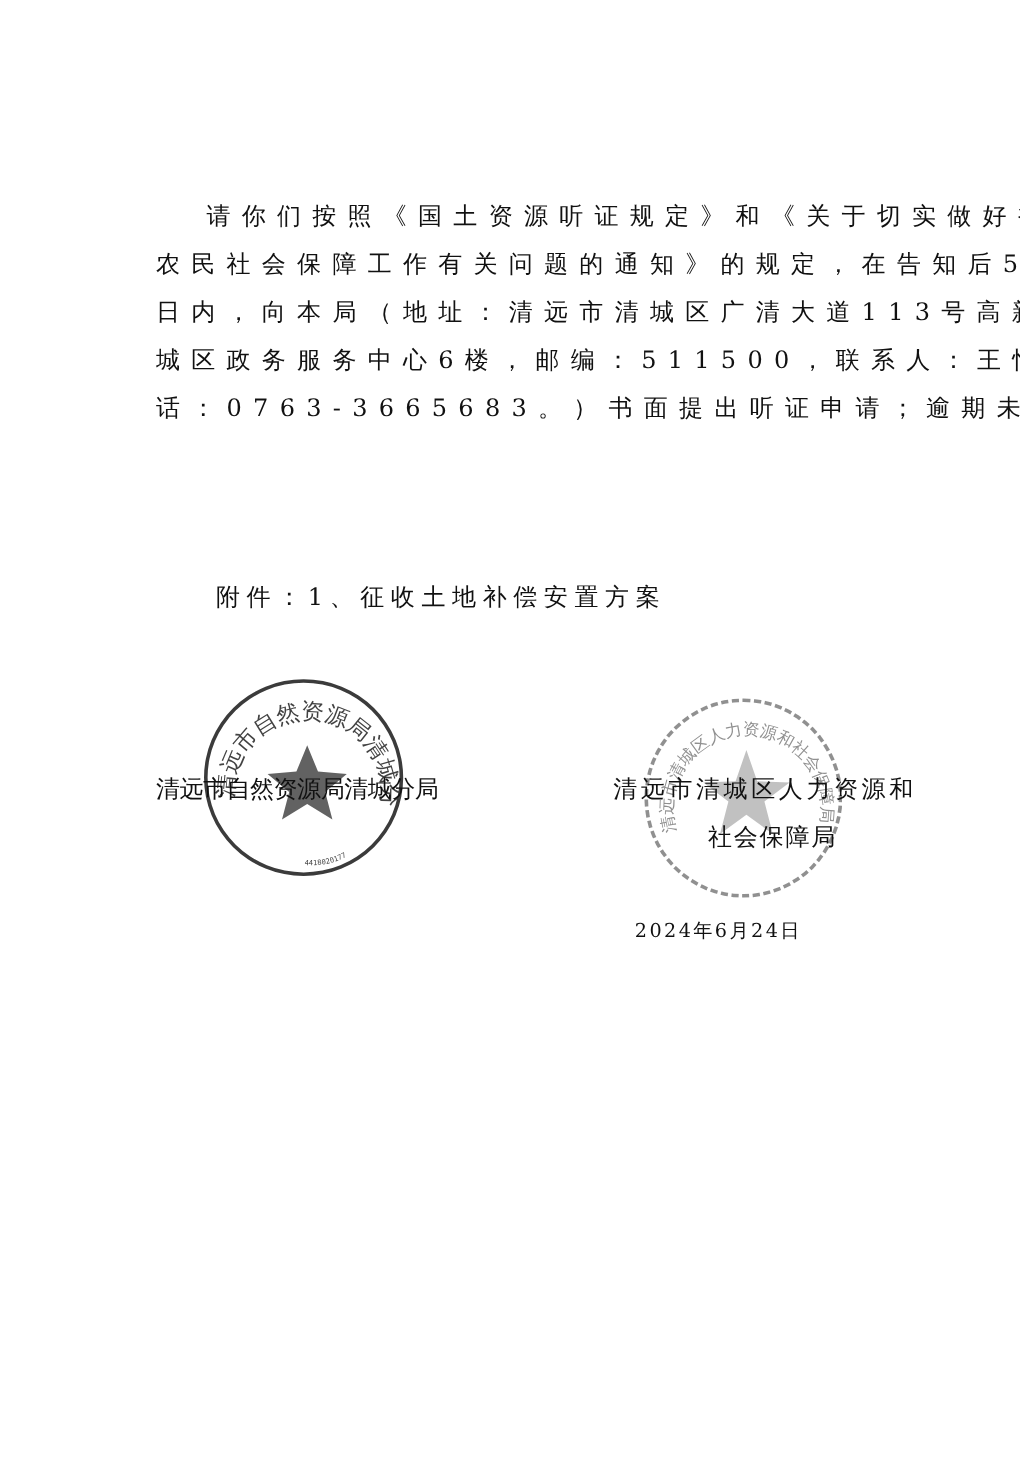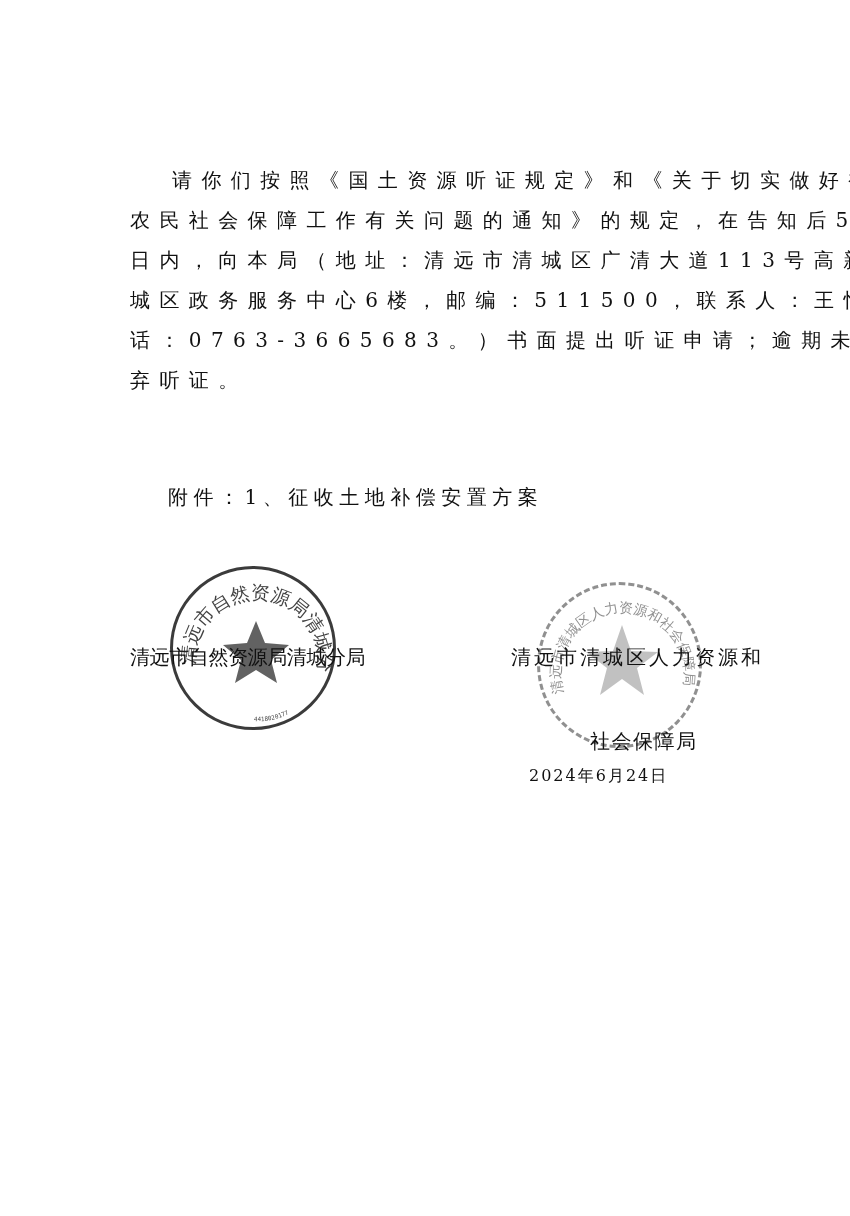--- a/index.html
+++ b/index.html
@@ -51,24 +51,23 @@
 </head>
 <body>
 
 <div class="page">
 
   <div class="line indent" style="top:160px;">请你们按照《国土资源听证规定》和《关于切实做好被征地</div>
   <div class="line" style="top:200px;">农民社会保障工作有关问题的通知》的规定，在告知后5个工作</div>
   <div class="line" style="top:240px;">日内，向本局（地址：清远市清城区广清大道113号高新区、清</div>
   <div class="line" style="top:280px;">城区政务服务中心6楼，邮编：511500，联系人：王怡，联系电</div>
   <div class="line" style="top:320px;">话：0763-3665683。）书面提出听证申请；逾期未提出的，视作放</div>
-  <div class="line" style="top:360px;">弃听证。</div>
 
 
-  <div class="attach" style="left:168px; top:477px;">
+  <div class="attach" style="left:180px; top:477px;">
     <span>附件：</span><span>1、征收土地补偿安置方案</span>
   </div>
 
   <div class="stamp" style="left:170px; top:566px; width:166px; height:164px;">
     <svg width="166" height="164" viewBox="0 0 166 164">
       <defs>
         <path id="arcL" d="M 22 100 A 62 62 0 1 1 145 100"></path>
         <path id="arcLb" d="M 70 150 A 64 64 0 0 0 150 95"></path>
       </defs>
       <text class="stamp-ring-text">
@@ -88,17 +87,17 @@
       </defs>
       <text class="stamp-ring-text" style="font-size:14px; fill:#555;">
         <textPath href="#arcR" startOffset="1%">清远市清城区人力资源和社会保障局</textPath>
       </text>
       <polygon points="82,40 91,66 118,67 97,83 104,110 82,94 60,110 67,83 46,67 73,66" fill="#777" opacity="0.7"></polygon>
     </svg>
   </div>
 
   <div class="sig" style="left:130px; top:637px; letter-spacing:-0.4px;">清远市自然资源局清城分局</div>
   <div class="sig" style="left:487px; top:637px; letter-spacing:3px;margin-left:24px;">清远市清城区人力资源和</div>
-  <div class="sig" style="left:590px; top:677px; letter-spacing:1.5px;margin-top:44px;">社会保障局</div>
+  <div class="sig" style="left:590px; top:677px; letter-spacing:1.5px;">社会保障局</div>
 
   <div class="date" style="left:529px; top:756px;">2024年6月24日</div>
 
 </div>
 
 </body></html>

